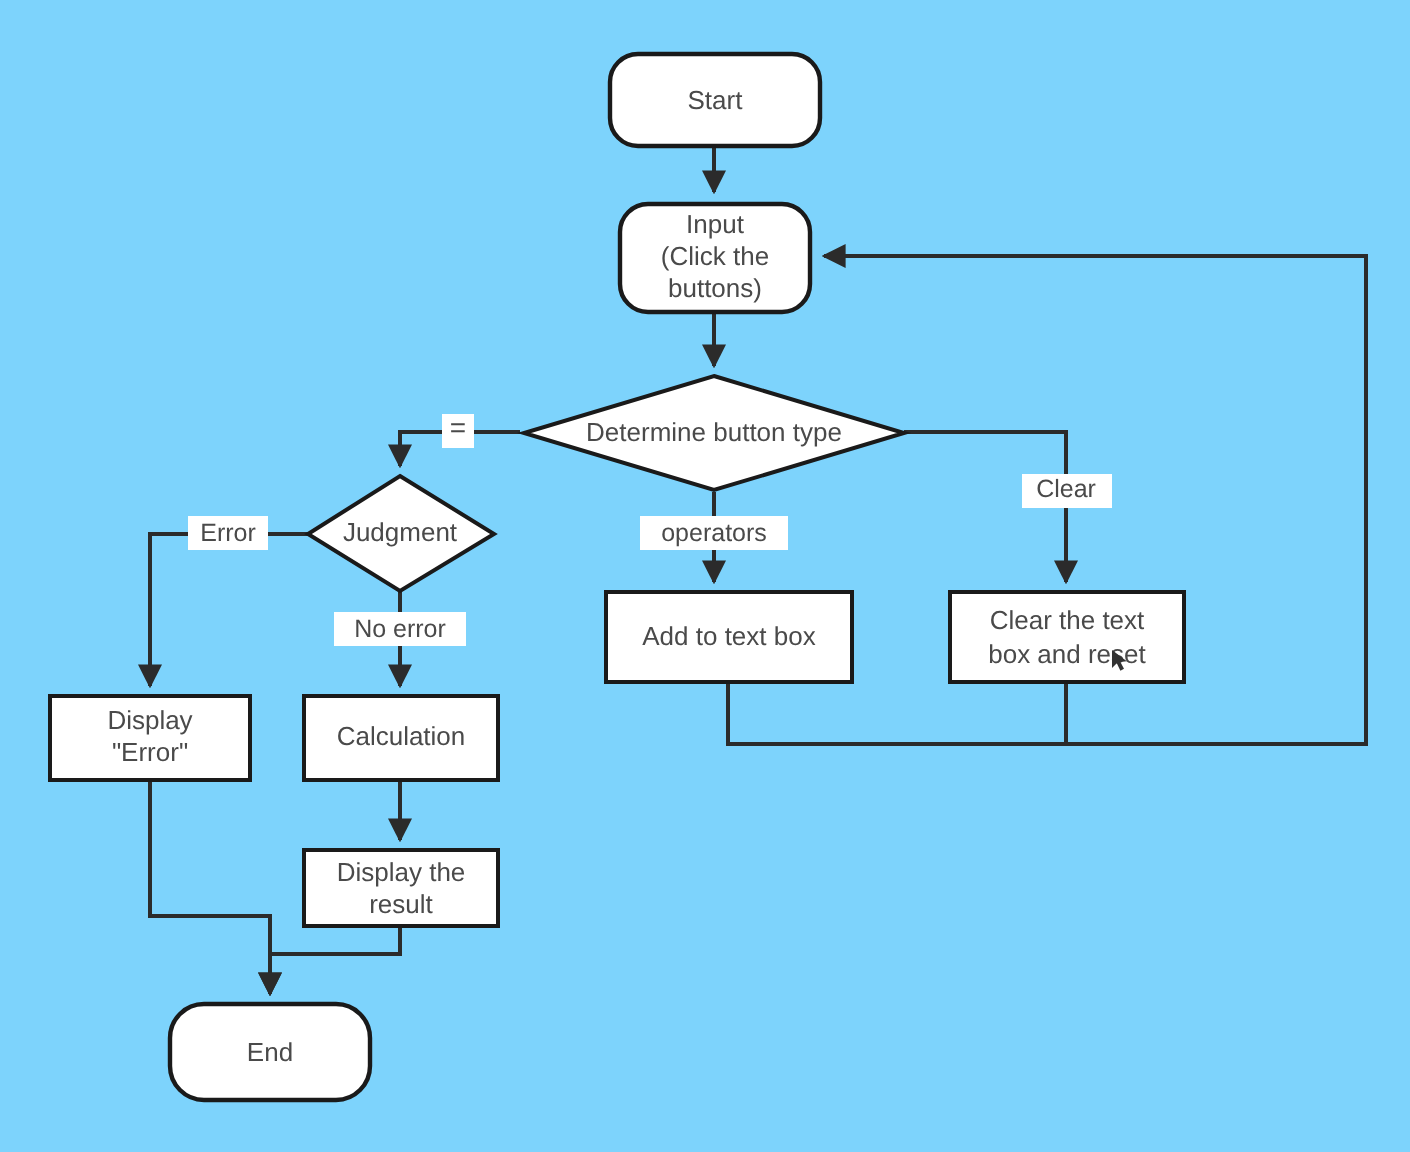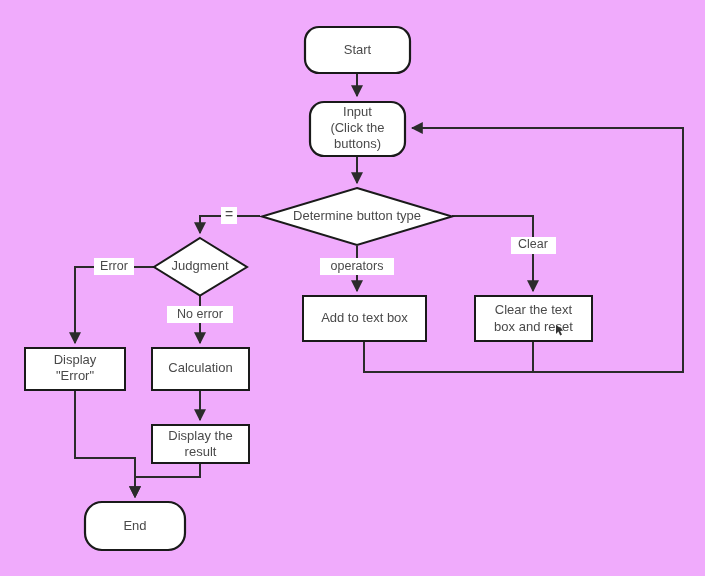--- a/index.html
+++ b/index.html
@@ -7,21 +7,21 @@
     padding: 0;
     background: #ffffff;
   }
   body {
     font-family: "Liberation Sans", sans-serif;
   }
   #canvas {
     position: relative;
     width: 705px;
     height: 576px;
-    background: #f0abfc;
+    background: #7dd3fc;
     overflow: hidden;
   }
   svg.flow {
     position: absolute;
     left: 0;
     top: 0;
     width: 705px;
     height: 576px;
   }
   .node-shape {

